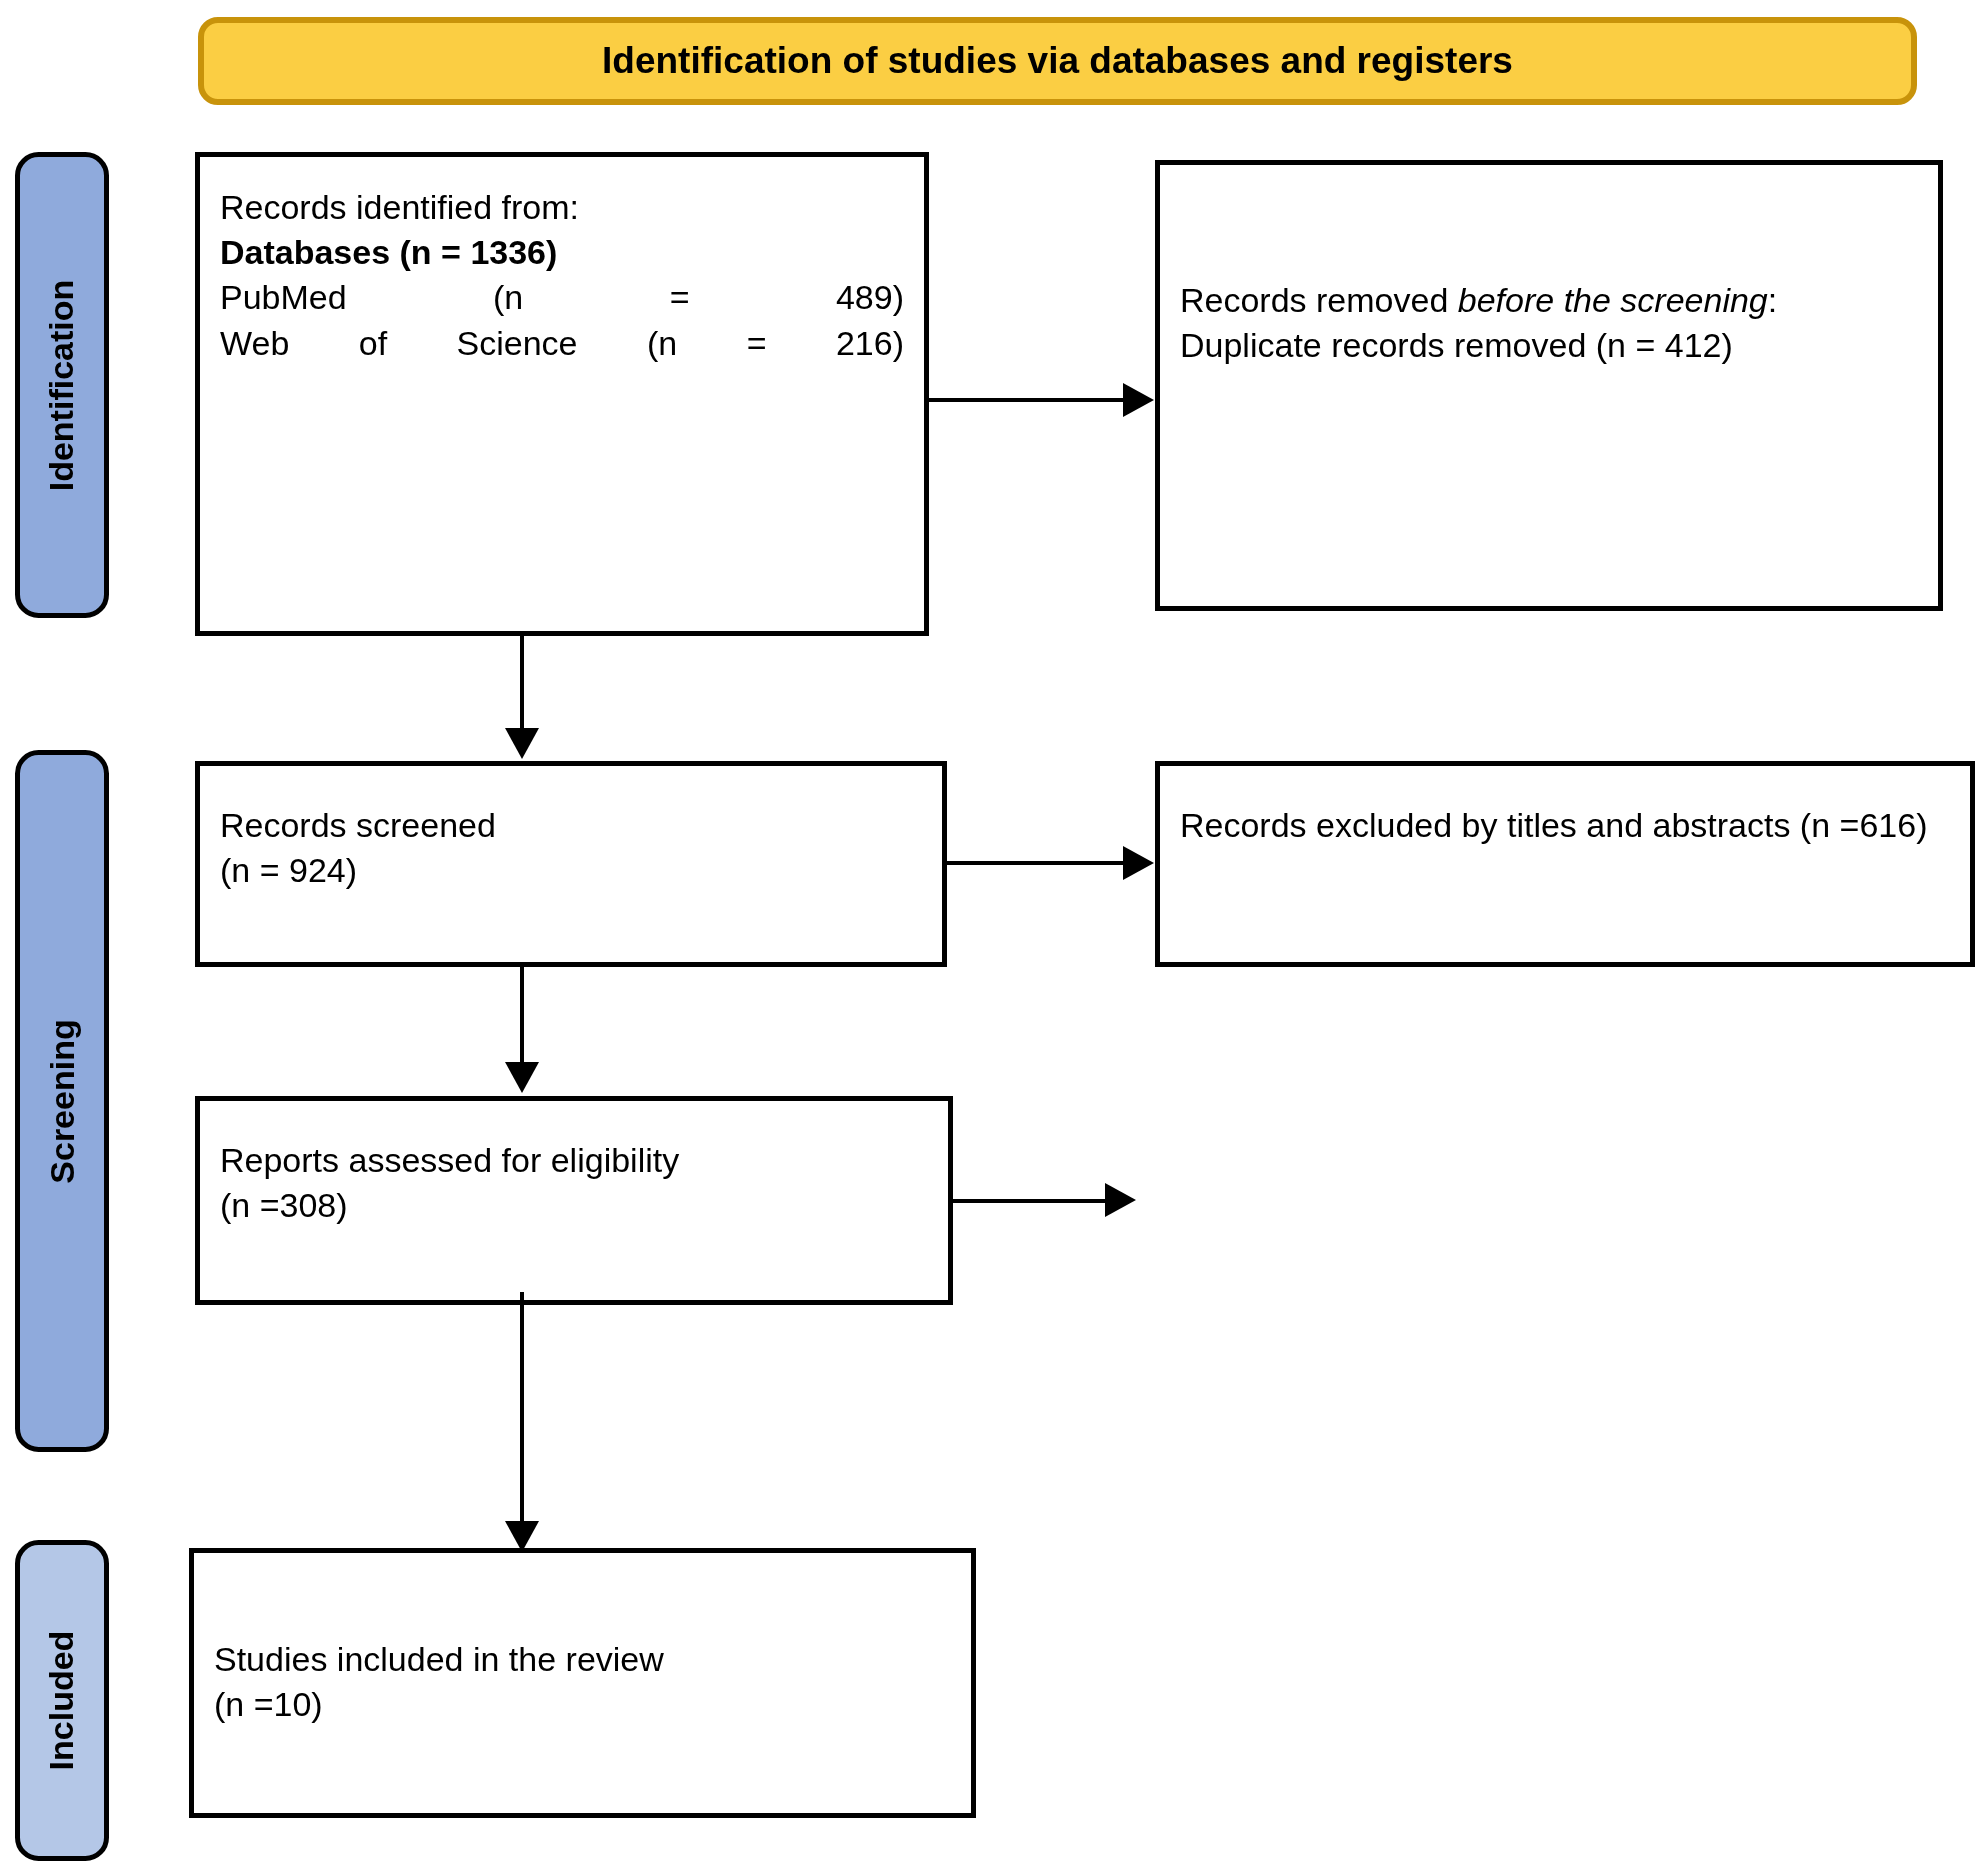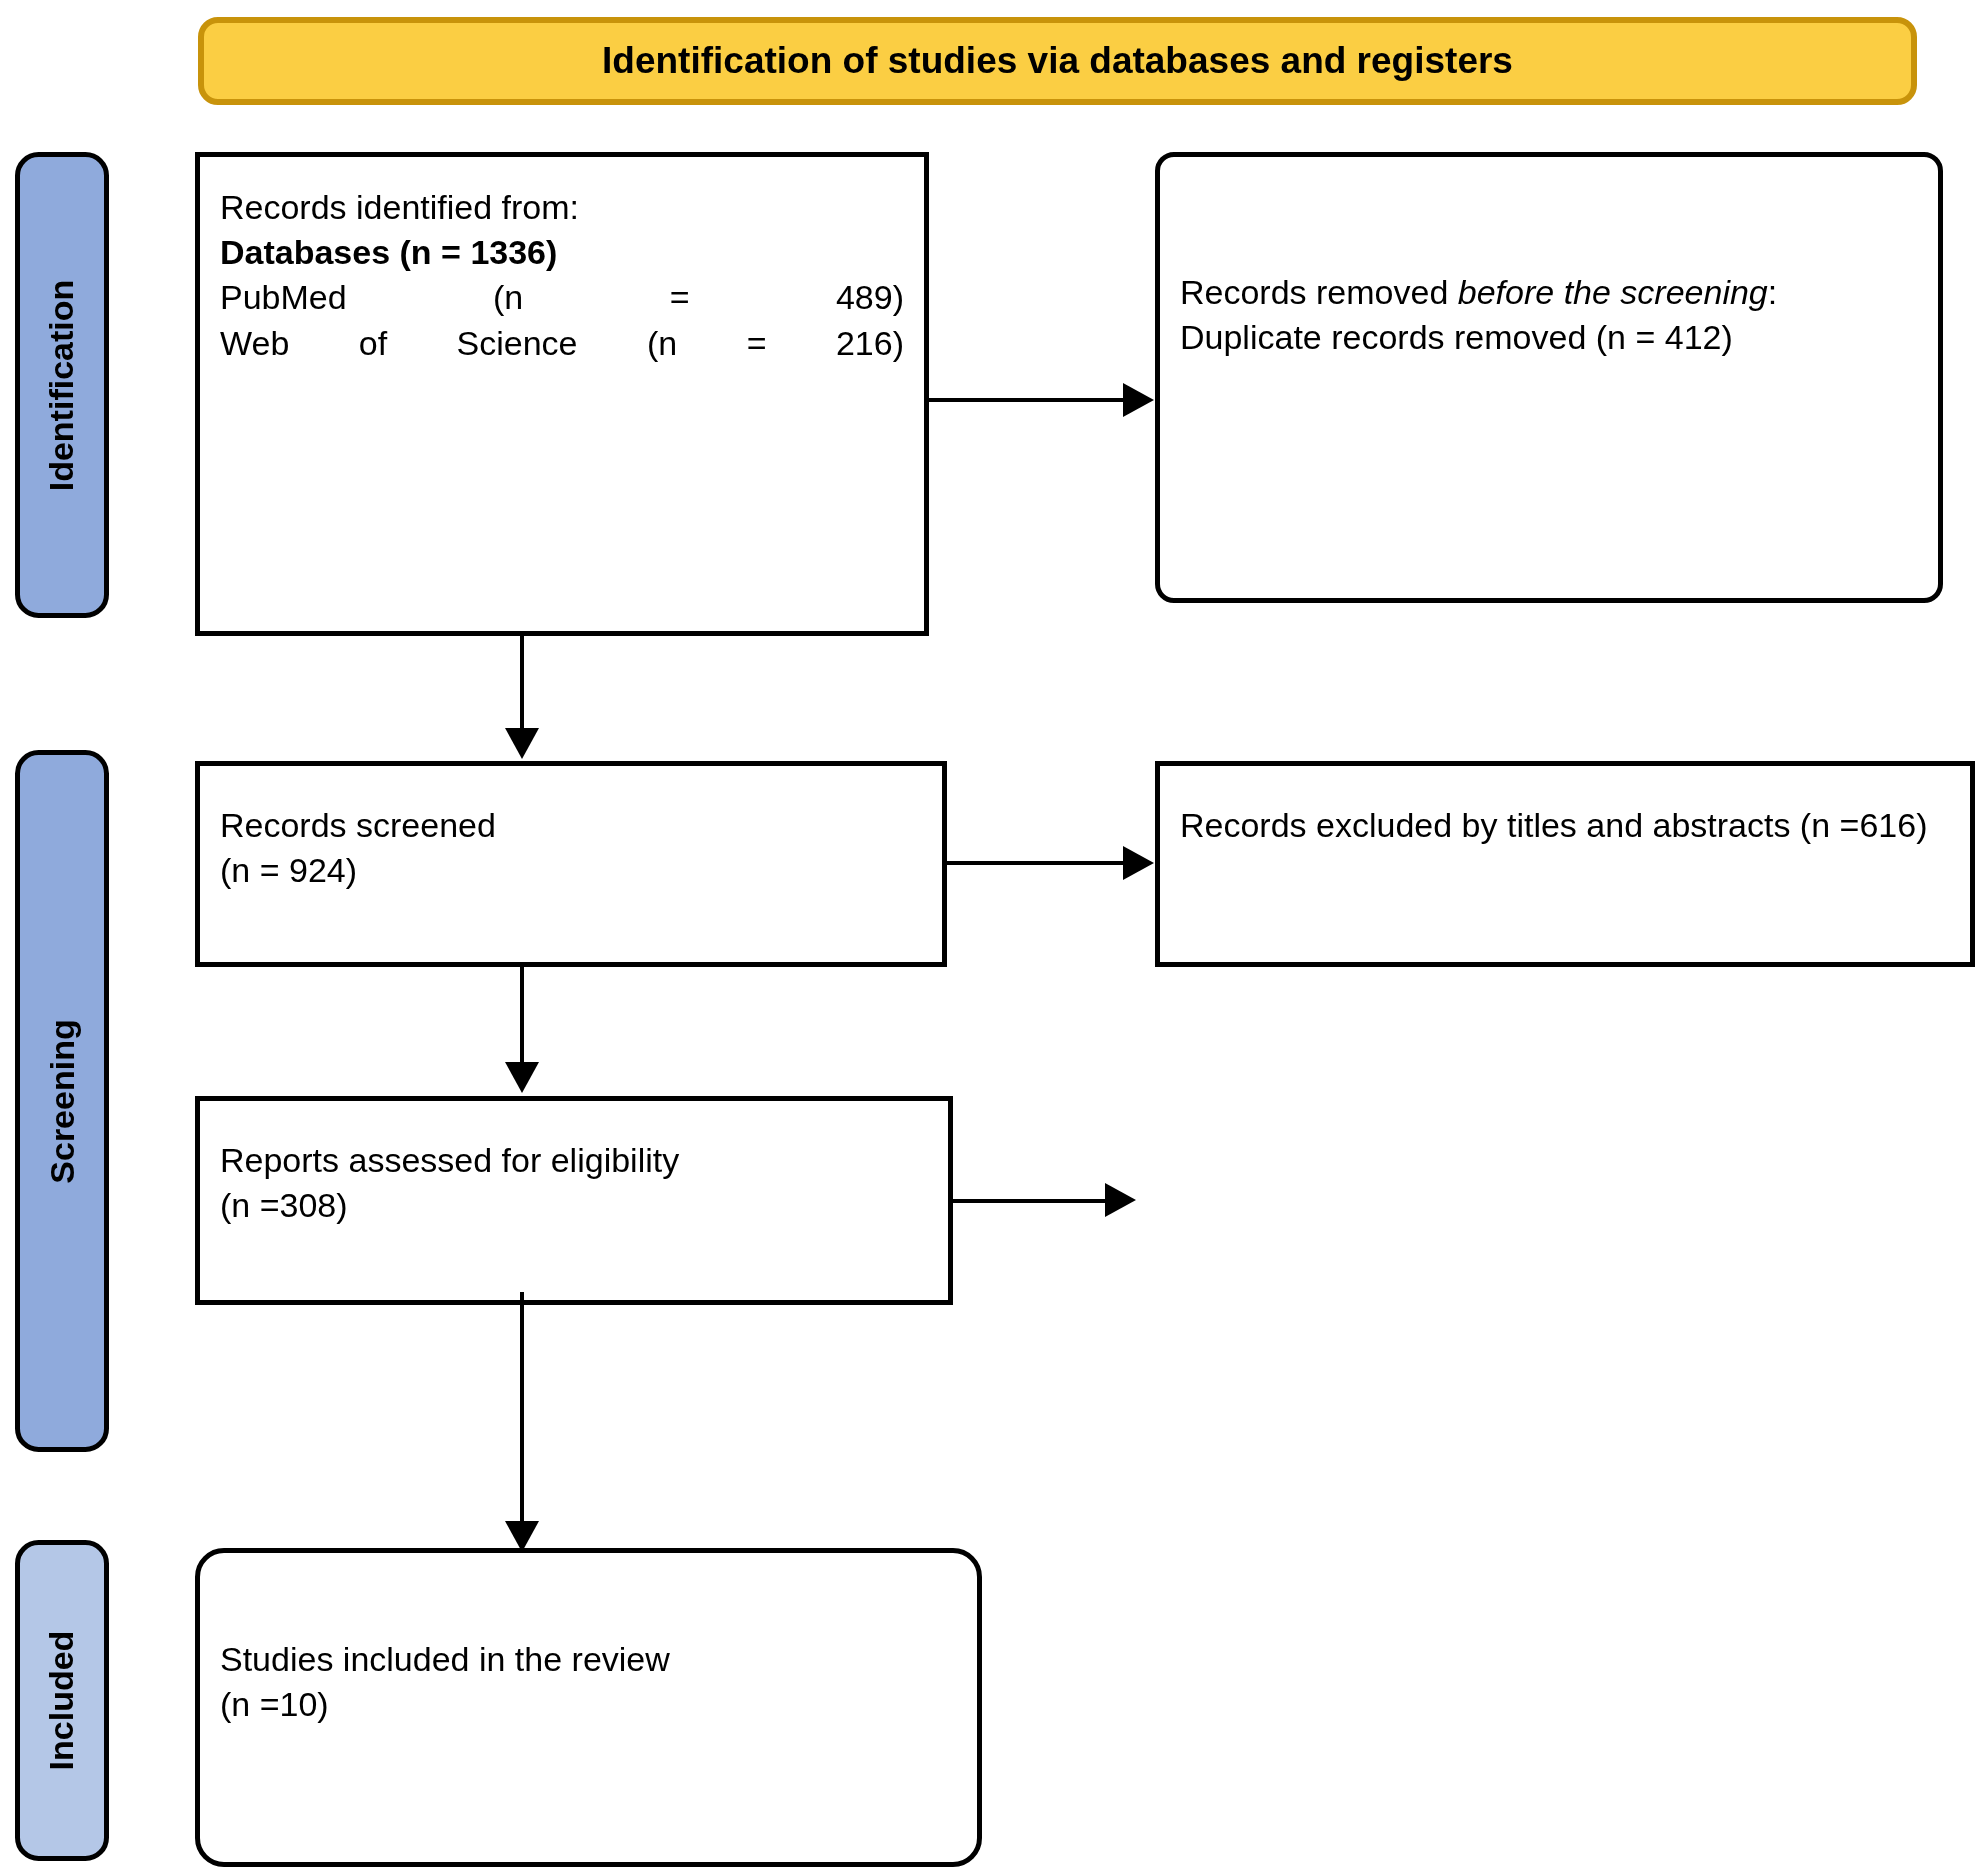--- a/index.html
+++ b/index.html
@@ -82,26 +82,26 @@
     font-size: 34px;
     line-height: 1.33;
     color: #000000;
   }
   .just { text-align: justify; text-align-last: justify; }
   .justn { text-align: justify; }
   .b { font-weight: bold; }
   .it { font-style: italic; }
 
   #box-identified   { left: 195px;  top: 152px;  width: 734px; height: 484px; }
-  #box-removed      { left: 1155px; top: 152px;  width: 788px; height: 451px; border-radius: 19px; }
+  #box-removed      { left: 1155px; top: 160px;  width: 788px; height: 451px; }
   #box-screened     { left: 195px;  top: 761px; width: 752px; height: 206px; }
   #box-excluded-ta  { left: 1155px; top: 761px; width: 820px; height: 206px; }
   #box-eligibility  { left: 195px;  top: 1096px; width: 758px; height: 209px; }
   #box-excluded-rep { left: 1136px; top: 1035px; width: 838px; height: 487px; }
-  #box-included     { left: 195px;  top: 1548px; width: 787px; height: 319px; border-radius: 29px; }
+  #box-included     { left: 189px;  top: 1548px; width: 787px; height: 270px; }
 
   
   .pad-top-1 { padding-top: 37px; }
   .pad-top-2 { padding-top: 28px; }
   .pad-top-3 { padding-top: 113px; }
   .pad-top-4 { padding-top: 84px; }
   .pad-top-5 { padding-top: 106px; }
 
   
   .h-line {

